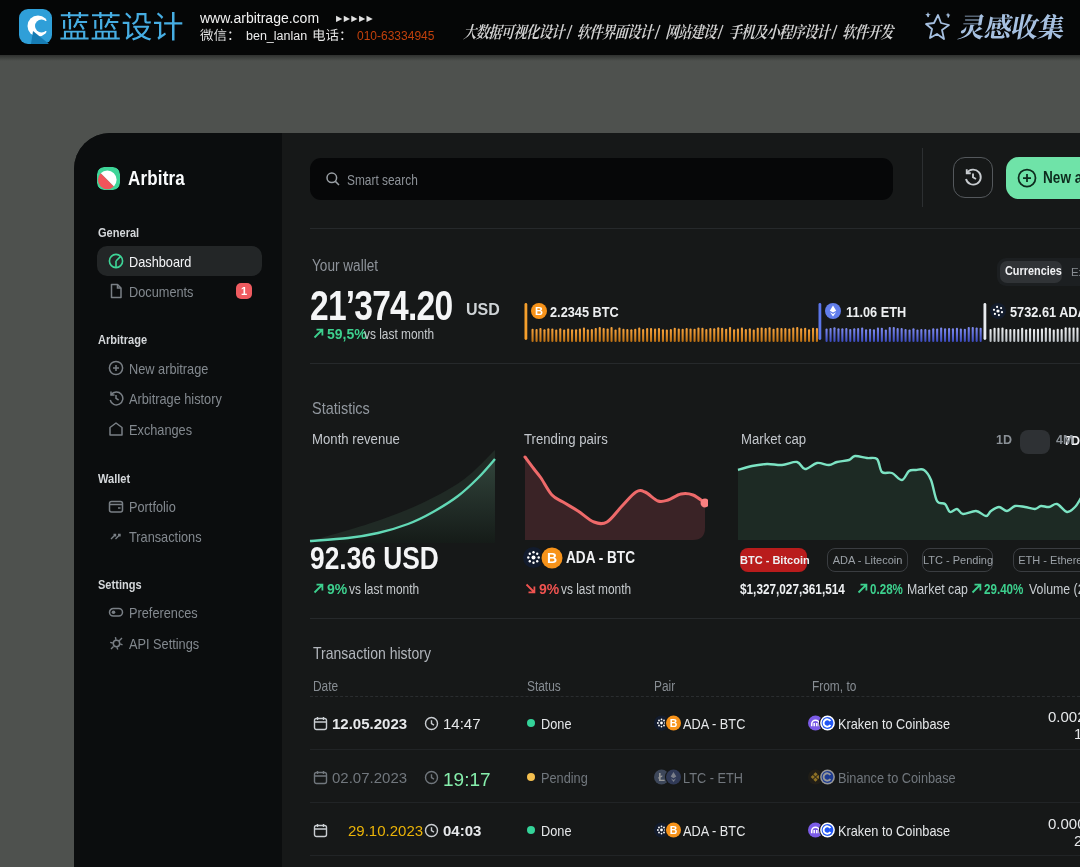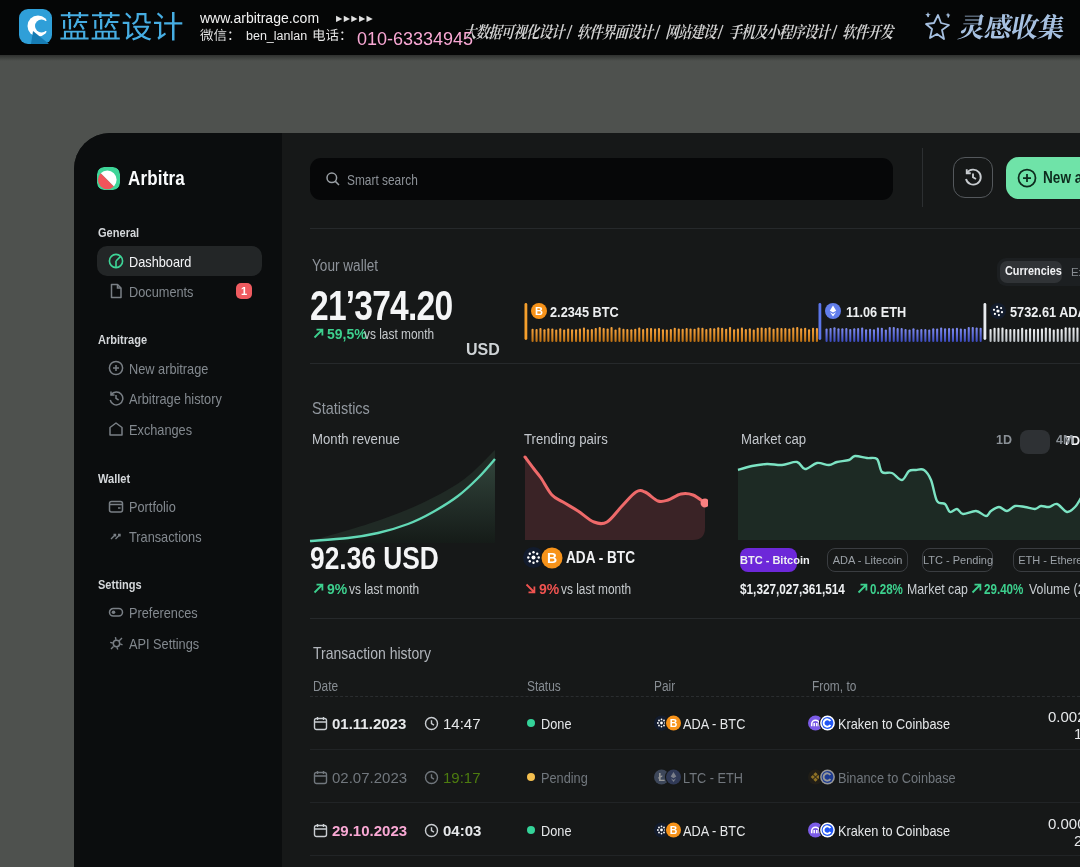--- a/index.html
+++ b/index.html
@@ -28,21 +28,21 @@
     <path d="M678.6 26.7 676.6 26.2C676.4 27.1 676.0 28.2 675.6 29.2C675.3 28.6 675.1 28.1 674.7 27.5L674.5 27.6C674.8 28.5 674.9 29.7 674.9 30.8C673.9 33.1 672.6 35.5 671.1 37.4L671.2 37.5C672.6 36.3 673.8 34.7 674.9 33.2C674.8 34.0 674.7 34.9 674.7 35.6C675.2 36.9 676.8 34.6 676.1 31.0C676.8 29.7 677.5 28.3 678.0 27.1C678.3 27.1 678.5 26.9 678.6 26.7ZM675.2 26.7 673.2 26.2C672.9 27.2 672.5 28.3 672.1 29.5C671.8 28.8 671.4 28.1 670.8 27.5L670.7 27.6C671.1 28.7 671.3 29.9 671.4 31.2C670.5 33.3 669.4 35.3 668.2 37.0L668.3 37.1C669.5 36.0 670.5 34.7 671.4 33.3L671.4 34.8C672.0 35.9 673.3 34.0 672.7 31.1C673.4 29.7 674.0 28.3 674.5 27.1C674.9 27.1 675.1 27.0 675.2 26.7ZM667.6 38.8 671.1 25.6H678.9L675.9 37.1C675.8 37.4 675.7 37.5 675.4 37.5C675.1 37.5 673.3 37.4 673.3 37.4L673.3 37.6C674.1 37.8 674.3 38.0 674.6 38.2C674.7 38.5 674.7 38.9 674.6 39.5C676.6 39.3 677.0 38.6 677.4 37.3L680.3 25.8C680.6 25.8 680.9 25.6 681.0 25.5L679.9 24.1L678.9 25.1H671.3L669.9 24.2L665.9 39.5H666.2C666.9 39.5 667.6 39.0 667.6 38.8Z M683.3 23.9 683.1 24.0C683.2 24.9 683.3 26.1 683.1 27.1C684.0 28.6 686.4 25.3 683.3 23.9ZM681.2 29.1 681.0 29.2C681.1 30.9 680.5 33.3 680.1 34.6C680.4 36.5 683.5 33.1 681.2 29.1ZM685.8 26.4 684.6 27.8H680.7L680.7 28.3H686.3C686.5 28.3 686.6 28.2 686.7 28.1C686.4 27.4 685.8 26.4 685.8 26.4ZM691.5 24.1 689.5 23.9 687.5 31.8H686.9L685.5 31.1L683.3 39.5H683.5C684.3 39.5 684.8 39.1 684.9 39.0L685.1 38.1H688.0L687.7 39.3H688.0C688.8 39.3 689.4 38.9 689.4 38.8L691.1 32.5C691.4 32.4 691.5 32.3 691.7 32.1L690.6 30.8L689.6 31.8H689.0L689.8 28.5H692.7C692.9 28.5 693.0 28.4 693.1 28.2C692.7 27.6 692.1 26.7 692.1 26.7L690.9 28.0H690.0L690.9 24.6C691.2 24.5 691.4 24.4 691.5 24.1ZM685.2 37.6 686.6 32.3H689.5L688.2 37.6ZM678.4 36.5 678.6 38.7C678.8 38.6 679.0 38.5 679.1 38.2C681.5 37.0 683.1 36.0 684.2 35.3L684.2 35.1L682.0 35.7C683.2 33.7 684.5 31.4 685.3 29.8C685.6 29.8 685.8 29.7 685.9 29.5L684.0 28.8C683.4 30.8 682.4 33.6 681.5 35.8C680.2 36.2 679.0 36.4 678.4 36.5Z M692.9 31.9 692.7 32.0C692.6 33.8 692.8 35.1 693.1 36.1C692.3 37.3 691.4 38.4 690.3 39.3L690.3 39.5C691.6 38.8 692.7 38.0 693.6 37.0C694.6 38.6 696.6 39.0 699.6 39.0C700.2 39.0 701.4 39.0 701.9 39.0C702.2 38.2 702.7 37.5 703.3 37.4L703.4 37.2C702.5 37.2 700.9 37.2 700.2 37.2C697.5 37.2 695.6 37.0 694.4 36.0C695.4 34.6 696.2 32.9 696.8 31.2C697.1 31.2 697.2 31.1 697.4 31.0L696.4 29.6L695.4 30.5H694.9C695.6 29.4 696.8 27.6 697.4 26.5C697.7 26.5 697.9 26.4 698.0 26.3L697.1 24.8L696.2 25.6H693.9L693.9 26.1H696.1C695.5 27.2 694.3 29.1 693.5 30.2C693.3 30.3 693.1 30.4 693.0 30.5L694.0 31.6L694.6 31.0H695.4C694.9 32.5 694.4 33.9 693.7 35.2C693.2 34.4 692.9 33.3 692.9 31.9ZM702.7 27.9H701.5L702.0 26.2H703.2ZM702.6 28.4 702.2 30.0H701.0L701.4 28.4ZM705.2 26.6 704.2 27.9H704.1L704.5 26.5C704.8 26.4 705.0 26.3 705.1 26.2L704.0 24.8L703.1 25.7H702.1L702.4 24.6C702.8 24.6 702.9 24.4 703.0 24.2L701.1 23.9L700.6 25.7H698.4L698.4 26.2H700.5L700.1 27.9H697.0L697.0 28.4H699.9L699.5 30.0H697.4L697.4 30.5H699.4L698.9 32.2H696.7L696.7 32.7H698.8L698.4 34.4H695.5L695.5 34.9H698.2L697.7 37.0H698.0C698.6 37.0 699.3 36.6 699.3 36.5L699.7 34.9H703.3C703.5 34.9 703.7 34.8 703.7 34.6C703.3 34.0 702.6 33.1 702.6 33.1L701.4 34.4H699.8L700.3 32.7H703.3C703.5 32.7 703.6 32.6 703.7 32.4C703.4 31.8 702.7 31.0 702.7 31.0L701.7 32.2H700.4L700.9 30.5H702.0L701.9 31.1H702.1C702.6 31.1 703.4 30.8 703.4 30.6L704.0 28.4H705.5C705.7 28.4 705.9 28.3 705.9 28.1C705.7 27.5 705.2 26.6 705.2 26.6Z M707.6 24.1 707.5 24.2C707.9 24.9 708.4 26.2 708.5 27.2C709.7 28.2 711.6 24.6 707.6 24.1ZM708.7 29.2C709.0 29.1 709.2 29.0 709.3 28.9L708.4 27.5L707.5 28.4H705.8L705.8 28.9L707.3 28.9L705.5 35.8C705.4 36.1 705.3 36.3 704.6 36.7L705.1 38.7C705.4 38.6 705.6 38.3 705.8 37.9C707.3 36.5 708.6 35.1 709.3 34.4L709.3 34.3L707.0 35.5ZM712.0 24.9 711.6 26.4C711.2 28.0 710.5 29.8 708.6 31.3L708.7 31.5C711.8 30.2 712.7 27.9 713.1 26.4L713.3 25.6H715.2L714.3 28.9C714.0 30.0 714.1 30.4 715.1 30.4H715.5L714.3 31.5H709.3L709.3 31.9H710.2C710.0 33.9 710.2 35.3 710.7 36.4C709.3 37.6 707.7 38.6 705.9 39.3L705.9 39.5C707.9 39.1 709.7 38.3 711.2 37.3C711.9 38.3 712.9 39.0 714.1 39.5C714.6 38.5 715.2 37.9 716.0 37.7L716.0 37.5C714.8 37.2 713.6 36.8 712.7 36.2C713.9 35.1 715.0 33.8 715.9 32.3C716.2 32.3 716.4 32.2 716.5 32.1L715.5 30.4H715.8C717.2 30.4 717.8 30.0 718.0 29.3C718.1 29.0 718.0 28.8 717.7 28.6L717.7 28.5H717.6C717.4 28.6 717.3 28.6 717.2 28.6C717.1 28.6 717.0 28.6 716.9 28.6C716.8 28.7 716.7 28.7 716.5 28.7H716.1C715.9 28.7 715.9 28.6 715.9 28.4L716.6 25.7C716.9 25.7 717.1 25.6 717.2 25.5L716.2 24.1L715.2 25.1H713.7L712.2 24.3ZM711.7 35.4C711.0 34.6 710.5 33.5 710.4 31.9H714.2C713.5 33.2 712.7 34.4 711.7 35.4Z" fill="#cfcfcf"></path>
     <path d="M723,25 L718,39" stroke="#c8c8c8" stroke-width="1.3" fill="none"></path>
     <path d="M742.0 23.9C739.8 25.0 735.7 26.1 732.5 26.6L732.5 26.9C734.0 26.9 735.6 26.8 737.2 26.7L736.5 29.4H731.7L731.7 29.9H736.4L735.6 33.0H730.1L730.1 33.5H735.5L734.6 36.8C734.5 37.1 734.4 37.2 734.2 37.2C733.7 37.2 731.7 37.1 731.7 37.1L731.6 37.3C732.5 37.4 732.9 37.7 733.1 38.0C733.3 38.3 733.3 38.8 733.2 39.5C735.3 39.3 735.9 38.3 736.3 36.9L737.2 33.5H742.2C742.4 33.5 742.6 33.4 742.7 33.2C742.2 32.6 741.4 31.6 741.4 31.6L740.1 33.0H737.3L738.1 29.9H742.6C742.8 29.9 742.9 29.8 743.0 29.6C742.6 29.0 741.8 28.0 741.8 28.0L740.5 29.4H738.2L739.0 26.4C740.2 26.3 741.3 26.1 742.3 25.8C742.7 26.1 743.0 26.0 743.2 25.9Z M750.7 25.4 749.2 31.2C748.3 34.4 747.4 37.2 744.9 39.4L745.0 39.5C748.7 37.5 749.8 34.3 750.7 31.2L752.0 25.8H753.7L750.7 37.4C750.4 38.6 750.5 39.0 751.4 39.0H752.0C753.3 39.0 753.9 38.7 754.0 38.0C754.1 37.6 754.1 37.4 753.8 37.2L754.3 35.1H754.1C753.8 35.8 753.4 36.8 753.2 37.1C753.1 37.2 753.0 37.2 752.9 37.2C752.8 37.2 752.7 37.2 752.7 37.2H752.4C752.3 37.2 752.3 37.1 752.4 36.9L755.2 26.1C755.5 26.0 755.7 25.9 755.8 25.8L754.7 24.3L753.7 25.4H752.4L750.9 24.6ZM747.1 23.9 746.0 27.9H744.0L744.0 28.4H745.7C744.7 30.9 743.5 33.5 742.0 35.4L742.1 35.6C743.1 34.7 744.0 33.8 744.8 32.7L743.0 39.5H743.3C743.9 39.5 744.6 39.1 744.7 38.9L747.0 30.0C747.1 30.7 747.2 31.7 747.0 32.5C747.8 33.8 750.0 30.9 747.1 29.7L747.4 28.4H749.3C749.5 28.4 749.6 28.3 749.7 28.2C749.4 27.5 748.8 26.6 748.8 26.6L747.8 27.9H747.5L748.4 24.6C748.8 24.6 748.9 24.4 749.0 24.1Z M763.3 29.2C763.1 29.3 762.9 29.5 762.7 29.6L763.8 30.6L764.5 29.9H765.7C764.8 31.7 763.8 33.3 762.5 34.6C761.5 32.9 761.0 30.6 761.4 27.3L761.9 25.6H765.3C764.8 26.6 763.9 28.2 763.3 29.2ZM766.6 26.0C766.9 26.0 767.1 25.9 767.2 25.8L766.3 24.2L765.4 25.1H757.9L757.9 25.6H760.3C759.0 30.7 757.2 35.6 753.6 39.3L753.7 39.5C757.4 36.9 759.4 33.1 760.9 28.8C760.5 31.9 760.7 34.1 761.3 35.8C759.7 37.3 757.8 38.5 755.5 39.3L755.6 39.5C758.0 39.0 760.1 38.0 761.8 36.8C762.5 38.0 763.4 38.8 764.6 39.5C765.2 38.6 765.9 38.0 766.7 37.9L766.8 37.7C765.4 37.2 764.2 36.5 763.3 35.6C764.9 34.1 766.1 32.4 767.2 30.4C767.6 30.3 767.8 30.3 767.9 30.1L766.9 28.4L765.7 29.5H764.7C765.3 28.5 766.1 26.9 766.6 26.0Z M777.5 28.3 777.3 28.4C778.0 30.1 778.5 32.6 778.2 34.8C779.5 36.7 782.2 31.5 777.5 28.3ZM771.7 28.0C770.8 30.3 769.0 33.5 767.1 35.5L767.2 35.7C769.7 34.1 771.7 31.5 773.0 29.4C773.3 29.4 773.5 29.3 773.6 29.1ZM775.7 24.1 772.4 36.8C772.4 37.1 772.2 37.2 772.0 37.2C771.6 37.2 769.7 37.0 769.7 37.0L769.6 37.3C770.4 37.4 770.8 37.7 771.0 38.0C771.2 38.3 771.2 38.8 771.1 39.5C773.2 39.2 773.7 38.4 774.0 37.0L777.2 24.9C777.5 24.8 777.7 24.6 777.8 24.4Z M786.6 23.9C785.5 24.7 783.6 25.9 782.0 26.6L782.0 26.8C782.7 26.7 783.4 26.6 784.1 26.5L783.4 29.0H781.5L781.5 29.5H783.1C782.2 31.7 781.0 34.1 779.6 35.8L779.7 36.0C780.6 35.2 781.5 34.4 782.3 33.4L780.7 39.5H781.0C781.7 39.5 782.3 39.0 782.4 38.9L784.4 31.0C784.5 31.7 784.6 32.6 784.4 33.4C784.9 34.2 786.0 33.4 785.9 32.2H788.3L787.6 34.9H785.1L785.1 35.4H787.5L786.7 38.5H783.3L783.3 39.0H791.2C791.4 39.0 791.6 38.9 791.7 38.7C791.3 38.1 790.6 37.2 790.6 37.2L789.5 38.5H788.3L789.1 35.4H791.7C791.8 35.4 792.0 35.3 792.1 35.1C791.7 34.5 791.1 33.7 791.1 33.7L790.0 34.9H789.2L789.9 32.2H792.7C792.9 32.2 793.0 32.2 793.1 32.0C792.8 31.4 792.1 30.5 792.1 30.5L791.0 31.8H785.8L785.8 31.9C785.7 31.4 785.3 30.9 784.5 30.5L784.8 29.5H786.5C786.7 29.5 786.8 29.4 786.9 29.2C786.6 28.7 786.1 27.8 786.1 27.8L785.1 29.0H784.9L785.7 26.2C786.1 26.0 786.6 25.9 787.0 25.8C787.3 25.9 787.6 25.9 787.8 25.7ZM788.0 25.3 786.6 30.7H786.8C787.4 30.7 788.2 30.3 788.2 30.2L788.3 29.7H791.3L791.1 30.4H791.4C791.9 30.4 792.7 30.0 792.8 29.9L793.8 26.1C794.0 26.0 794.3 25.9 794.4 25.7L793.3 24.4L792.3 25.3H789.5L788.2 24.6ZM788.5 29.2 789.4 25.8H792.3L791.4 29.2Z M806.1 25.3 804.9 26.7H802.1C803.1 26.2 803.6 24.1 800.7 23.9L800.6 24.0C801.0 24.6 801.2 25.7 801.2 26.6L801.3 26.7H797.5L795.9 25.9L794.7 30.9C793.9 33.7 793.0 36.9 791.2 39.4L791.4 39.5C794.4 37.2 795.5 33.6 796.2 30.9L797.2 27.2H806.7C806.9 27.2 807.0 27.1 807.1 26.9C806.8 26.3 806.1 25.3 806.1 25.3ZM798.9 29.7 798.7 29.8C799.4 30.3 800.1 31.4 800.3 32.3C801.0 32.6 801.7 31.7 801.5 30.9C802.6 30.4 803.8 29.8 804.7 29.3C805.0 29.2 805.1 29.2 805.3 29.1L804.3 27.3L803.2 28.4H797.7L797.7 28.9H802.9C802.4 29.4 801.8 29.9 801.3 30.4C800.9 30.0 800.2 29.6 798.9 29.7ZM799.8 37.3 801.0 32.8H803.4C803.0 33.6 802.4 34.6 801.9 35.3L802.1 35.4C802.9 34.8 804.1 33.9 804.9 33.2C805.1 33.2 805.3 33.1 805.4 33.0L804.5 31.4L803.4 32.3H796.1L796.1 32.8H799.4L798.3 37.2C798.2 37.4 798.1 37.5 797.9 37.5C797.6 37.5 796.1 37.4 796.1 37.4L796.1 37.6C796.8 37.8 797.0 38.0 797.2 38.2C797.3 38.5 797.3 38.9 797.2 39.5C799.0 39.4 799.5 38.5 799.8 37.3Z M808.7 24.1 808.5 24.2C809.0 24.9 809.5 26.2 809.5 27.2C810.8 28.2 812.6 24.6 808.7 24.1ZM809.8 29.2C810.1 29.1 810.3 29.0 810.4 28.9L809.4 27.5L808.5 28.4H806.9L806.9 28.9L808.4 28.9L806.6 35.8C806.5 36.1 806.4 36.3 805.7 36.7L806.2 38.7C806.4 38.6 806.7 38.3 806.9 37.9C808.4 36.5 809.7 35.1 810.3 34.4L810.3 34.3L808.1 35.5ZM813.1 24.9 812.7 26.4C812.3 28.0 811.6 29.8 809.7 31.3L809.7 31.5C812.9 30.2 813.8 27.9 814.2 26.4L814.4 25.6H816.2L815.4 28.9C815.1 30.0 815.1 30.4 816.2 30.4H816.5L815.4 31.5H810.3L810.3 31.9H811.2C811.1 33.9 811.3 35.3 811.8 36.4C810.4 37.6 808.8 38.6 806.9 39.3L807.0 39.5C809.0 39.1 810.8 38.3 812.3 37.3C813.0 38.3 813.9 39.0 815.2 39.5C815.6 38.5 816.3 37.9 817.0 37.7L817.1 37.5C815.8 37.2 814.7 36.8 813.7 36.2C815.0 35.1 816.0 33.8 817.0 32.3C817.3 32.3 817.4 32.2 817.6 32.1L816.6 30.4H816.9C818.3 30.4 818.9 30.0 819.1 29.3C819.2 29.0 819.1 28.8 818.8 28.6L818.7 28.5H818.6C818.5 28.6 818.4 28.6 818.3 28.6C818.2 28.6 818.1 28.6 818.0 28.6C817.9 28.7 817.7 28.7 817.6 28.7H817.1C816.9 28.7 816.9 28.6 817.0 28.4L817.7 25.7C817.9 25.7 818.1 25.6 818.2 25.5L817.2 24.1L816.2 25.1H814.8L813.3 24.3ZM812.8 35.4C812.0 34.6 811.5 33.5 811.5 31.9H815.3C814.6 33.2 813.8 34.4 812.8 35.4Z M821.9 24.0 821.7 24.2C822.1 24.9 822.6 26.1 822.6 27.2C823.8 28.3 825.8 24.6 821.9 24.0ZM822.7 29.3C823.0 29.2 823.2 29.1 823.3 29.0L822.3 27.6L821.4 28.5H819.4L819.4 29.0H821.3L819.5 35.8C819.4 36.1 819.3 36.3 818.6 36.7L819.2 38.8C819.3 38.6 819.6 38.4 819.8 38.1C821.4 36.7 822.8 35.4 823.5 34.7L823.5 34.6C822.6 35.0 821.8 35.4 821.0 35.7ZM830.0 24.2 828.0 24.0 826.5 30.0H823.4L823.4 30.5H826.3L824.0 39.4H824.3C824.9 39.4 825.7 38.9 825.8 38.7L827.9 30.5H831.1C831.3 30.5 831.4 30.4 831.5 30.2C831.1 29.6 830.4 28.6 830.4 28.6L829.2 30.0H828.0L829.4 24.7C829.8 24.6 830.0 24.5 830.0 24.2Z" fill="#cfcfcf"></path>
     <path d="M837,25 L832,39" stroke="#c8c8c8" stroke-width="1.3" fill="none"></path>
     <path d="M849.9 24.5 848.1 23.9C847.8 24.7 847.3 25.9 846.7 27.1H845.4L845.4 27.6H846.5C845.9 28.9 845.2 30.3 844.7 31.2C844.4 31.3 844.2 31.5 844.0 31.6L845.1 32.8L845.9 31.9H846.9L846.2 34.6C844.9 34.8 843.9 35.0 843.3 35.1L843.6 37.3C843.8 37.2 843.9 37.1 844.1 36.8L845.8 36.1L844.9 39.4H845.2C846.0 39.4 846.5 39.0 846.5 38.9L847.5 35.2C848.4 34.8 849.2 34.4 849.8 34.0L849.8 33.9L847.7 34.3L848.3 31.9H849.9C850.1 31.9 850.2 31.9 850.3 31.7C850.0 31.2 849.5 30.5 849.5 30.5L848.6 31.5H848.5L849.1 29.1C849.4 29.1 849.6 28.9 849.7 28.7L847.9 28.4L847.1 31.5H846.1C846.6 30.4 847.3 29.0 848.0 27.6H851.1C851.3 27.6 851.4 27.5 851.5 27.3C851.1 26.8 850.5 26.0 850.5 26.0L849.5 27.1H848.2L849.2 24.9C849.6 24.9 849.8 24.7 849.9 24.5ZM854.6 29.0 852.7 28.4C851.6 32.6 850.5 36.2 846.7 39.2L846.8 39.5C850.6 37.4 852.1 34.7 853.2 31.7C852.5 35.1 852.3 37.9 853.4 39.4C853.8 38.2 854.4 37.6 855.2 37.3L855.3 37.1C853.3 35.7 853.1 33.3 853.9 29.7L853.9 29.4C854.3 29.4 854.5 29.2 854.6 29.0ZM854.7 24.6 852.8 23.9C852.0 26.3 850.8 28.9 849.8 30.6L849.9 30.7C850.8 30.0 851.6 29.0 852.4 27.9H855.7C855.4 28.7 854.8 29.8 854.4 30.5L854.5 30.6C855.4 30.0 856.5 29.0 857.2 28.2C857.5 28.2 857.7 28.2 857.8 28.0L856.9 26.4L855.8 27.4H852.7C853.2 26.6 853.7 25.8 854.1 24.9C854.4 24.9 854.6 24.8 854.7 24.6Z M865.9 24.1 864.9 28.1H863.4C863.9 27.4 864.3 26.7 864.7 25.9C864.9 25.9 865.1 25.8 865.3 25.6L863.4 24.8C862.5 27.3 861.3 29.9 860.2 31.7L860.4 31.8C861.4 31.0 862.3 29.8 863.1 28.5H864.8L863.7 32.6H860.1L860.0 33.1H863.6L861.9 39.5H862.3C862.9 39.5 863.6 39.1 863.7 38.9L865.2 33.1H868.6C868.8 33.1 869.0 33.0 869.1 32.8C868.7 32.1 867.9 31.1 867.9 31.1L866.7 32.6H865.3L866.4 28.5H869.4C869.6 28.5 869.8 28.5 869.8 28.3C869.5 27.6 868.8 26.7 868.8 26.7L867.6 28.1H866.5L867.3 24.9C867.7 24.8 867.9 24.6 868.0 24.4ZM861.2 23.9C859.8 27.1 858.0 30.3 856.4 32.4L856.5 32.5C857.2 31.9 857.9 31.3 858.6 30.6L856.3 39.5H856.6C857.2 39.5 857.9 39.0 858.0 38.9L860.5 29.2C860.8 29.1 860.9 29.0 861.0 28.9L860.3 28.5C861.0 27.5 861.7 26.4 862.4 25.2C862.7 25.2 862.9 25.1 863.0 24.9Z M881.7 24.2 880.6 25.5H871.5L871.5 25.9H874.2L872.9 30.9L872.9 31.1H869.5L869.5 31.6H872.7C871.9 34.6 870.6 37.2 867.3 39.3L867.4 39.4C872.0 37.7 873.5 34.7 874.4 31.6H876.7L874.7 39.4H875.0C875.9 39.4 876.5 38.9 876.5 38.8L878.4 31.6H881.5C881.7 31.6 881.8 31.5 881.9 31.3C881.6 30.6 880.9 29.6 880.9 29.6L879.7 31.1H878.5L879.9 25.9H882.4C882.5 25.9 882.7 25.9 882.8 25.7C882.4 25.1 881.7 24.2 881.7 24.2ZM874.6 30.8 875.9 25.9H878.2L876.9 31.1H874.5Z M891.5 24.4 891.4 24.5C891.6 25.3 891.9 26.4 891.8 27.5C892.8 28.8 895.1 25.4 891.5 24.4ZM893.9 27.1 892.7 28.5H888.6C889.2 27.3 889.7 26.0 890.2 24.8C890.5 24.7 890.7 24.6 890.8 24.3L888.7 23.9C888.2 25.4 887.6 27.0 887.0 28.5H885.4C885.9 27.6 886.5 26.4 886.9 25.6C887.3 25.6 887.4 25.5 887.6 25.3L885.7 24.6C885.4 25.4 884.5 27.2 883.8 28.3C883.6 28.4 883.4 28.5 883.2 28.7L884.4 29.8L885.2 29.0H886.7C885.2 32.5 883.0 35.9 880.1 38.4L880.2 38.5C882.8 37.1 884.8 35.0 886.4 32.5C886.4 33.7 886.5 34.9 887.0 35.9C885.4 37.4 883.4 38.5 881.1 39.3L881.2 39.5C883.7 39.0 885.8 38.2 887.6 36.9C888.3 37.9 889.3 38.7 890.9 39.4C891.3 38.3 891.9 37.8 892.8 37.6L892.9 37.4C891.2 37.0 890.0 36.4 889.0 35.8C890.3 34.7 891.4 33.3 892.3 31.8C892.7 31.8 892.9 31.7 893.0 31.6L892.0 29.9L890.8 30.9H887.4C887.7 30.3 888.0 29.7 888.4 29.0H894.7C894.8 29.0 895.0 28.9 895.1 28.7C894.7 28.1 893.9 27.1 893.9 27.1ZM887.1 31.4H890.7C890.0 32.7 889.1 33.9 888.1 35.0C887.2 34.1 886.8 33.1 886.7 32.1Z" fill="#cfcfcf"></path>
     <path d="M966.4 26.6 966.1 26.6C965.4 28.3 963.6 29.8 962.3 30.3C961.4 30.8 960.7 31.6 960.9 32.5C961.2 33.6 962.6 33.7 963.6 33.1C965.1 32.1 966.5 29.9 966.4 26.6ZM979.0 19.6H965.1L965.2 20.4H978.9L978.3 23.6H963.3L963.4 24.3H978.2L978.0 25.6H978.5C979.6 25.6 981.4 25.0 981.4 24.8L982.8 17.0C983.4 16.9 983.8 16.6 984.0 16.4L981.3 14.0L979.5 15.7H964.8L964.9 16.5H979.6ZM982.5 29.0 979.2 26.4C978.1 27.8 976.0 30.1 974.2 31.8C973.5 30.7 973.1 29.2 973.1 27.4L973.5 25.8C974.1 25.7 974.4 25.4 974.6 25.1L970.3 24.7C969.0 31.1 968.4 35.7 957.4 39.1L957.5 39.5C968.2 37.4 971.1 34.0 972.5 29.6C972.5 34.7 974.0 37.9 980.1 39.4C980.6 37.6 981.7 36.7 983.4 36.3L983.5 36.0C978.8 35.4 976.1 34.3 974.6 32.4C977.1 31.5 979.6 30.2 981.4 29.3C982.0 29.4 982.3 29.2 982.5 29.0Z M995.8 31.0 991.8 30.6 990.9 36.0C990.5 38.0 991.1 38.5 994.2 38.5H997.7C1003.0 38.5 1004.4 38.2 1004.6 36.9C1004.7 36.3 1004.6 36.0 1003.7 35.6L1004.1 32.6H1003.9C1003.0 34.1 1002.4 35.1 1002.0 35.6C1001.8 35.8 1001.6 35.9 1001.2 35.9C1000.7 36.0 999.6 36.0 998.5 36.0H995.2C994.2 36.0 994.1 35.9 994.1 35.5L994.8 31.6C995.4 31.5 995.7 31.3 995.8 31.0ZM1006.5 14.1 1006.2 14.3C1006.7 14.9 1007.1 16.0 1007.0 17.0C1008.8 18.8 1012.2 14.8 1006.5 14.1ZM989.3 31.2H988.9C988.6 33.0 987.0 34.6 985.7 35.2C984.9 35.6 984.2 36.3 984.4 37.2C984.6 38.1 985.7 38.2 986.7 37.7C988.3 36.9 989.9 34.6 989.3 31.2ZM1004.2 31.2 1003.9 31.4C1005.3 32.9 1006.5 35.3 1006.5 37.4C1009.2 39.6 1012.7 33.0 1004.2 31.2ZM996.5 29.9 996.2 30.1C997.2 31.2 998.1 33.0 998.2 34.7C1000.6 36.5 1003.7 31.1 996.5 29.9ZM1011.6 20.6 1008.0 19.2C1007.4 20.8 1006.5 22.4 1005.6 23.7C1005.0 22.1 1004.8 20.3 1004.9 18.4H1012.4C1012.7 18.4 1013.0 18.3 1013.2 18.0C1012.4 17.0 1011.1 15.7 1011.1 15.7L1009.3 17.7H1004.9C1005.0 16.8 1005.1 16.0 1005.2 15.1C1005.8 15.0 1006.1 14.7 1006.2 14.4L1002.3 14.1C1002.1 15.3 1002.0 16.5 1001.9 17.7H993.4L990.3 16.4L989.3 21.7C988.7 25.2 987.8 29.3 985.2 32.6L985.4 32.9C990.4 29.9 991.7 25.0 992.2 21.7L992.8 18.4H1001.9C1001.8 19.4 1001.8 20.3 1001.9 21.2C1001.1 20.3 999.8 19.1 999.8 19.1L997.9 21.0H992.5L992.6 21.8H1001.3C1001.6 21.8 1001.8 21.7 1002.0 21.5C1002.1 23.3 1002.6 25.0 1003.3 26.6C1002.1 27.9 1000.7 29.1 999.3 30.0L999.6 30.3C1001.2 29.7 1002.7 28.9 1004.1 28.0C1004.7 28.9 1005.6 29.8 1006.5 30.6C1007.6 31.4 1009.6 32.2 1010.7 31.0C1011.1 30.5 1011.1 29.8 1010.4 28.6L1011.5 25.0L1011.2 25.0C1010.7 26.0 1009.8 27.1 1009.4 27.7C1009.1 28.1 1008.9 28.1 1008.5 27.8C1007.8 27.3 1007.2 26.6 1006.7 25.9C1008.0 24.6 1009.3 23.0 1010.5 21.1C1011.1 21.1 1011.5 20.9 1011.6 20.6ZM997.3 27.4H994.7L995.2 24.4H997.8ZM994.4 29.0 994.5 28.2H997.1L997.0 29.3H997.4C998.3 29.3 999.8 28.8 999.9 28.6L1000.6 24.7C1001.1 24.6 1001.4 24.4 1001.6 24.2L999.3 22.2L997.7 23.6H995.5L992.8 22.4L991.5 29.8H991.9C993.0 29.8 994.3 29.2 994.4 29.0Z M1033.0 15.0 1028.7 14.1C1027.2 19.3 1024.8 24.9 1022.5 28.6L1022.8 28.8C1024.2 27.6 1025.5 26.3 1026.8 24.7C1026.7 27.7 1027.0 30.3 1027.7 32.6C1025.7 35.1 1023.0 37.3 1019.7 39.2L1019.8 39.5C1023.4 38.2 1026.2 36.6 1028.5 34.6C1029.6 36.6 1031.1 38.2 1033.3 39.4C1034.0 37.8 1035.0 37.0 1036.6 36.6L1036.7 36.3C1034.1 35.4 1032.1 34.2 1030.7 32.5C1033.5 29.3 1035.4 25.5 1036.7 21.2H1038.6C1039.0 21.2 1039.3 21.1 1039.4 20.8C1038.5 19.7 1036.9 18.2 1036.9 18.2L1034.8 20.4H1029.6C1030.4 19.0 1031.2 17.4 1031.9 15.7C1032.6 15.6 1032.9 15.4 1033.0 15.0ZM1029.1 21.2H1033.3C1032.4 24.5 1031.1 27.7 1029.2 30.5C1028.2 28.7 1027.6 26.4 1027.4 23.9C1028.0 23.0 1028.6 22.1 1029.1 21.2ZM1025.7 14.5 1021.7 14.1 1018.9 29.6 1016.1 30.3 1018.4 17.8C1019.0 17.7 1019.2 17.5 1019.4 17.2L1015.6 16.8L1013.2 30.0C1013.1 30.6 1012.9 30.9 1011.9 31.4L1012.8 34.4C1013.1 34.3 1013.4 34.1 1013.7 33.7C1015.6 32.7 1017.3 31.6 1018.7 30.7L1017.2 39.4H1017.7C1018.9 39.4 1020.4 38.5 1020.4 38.1L1024.6 15.3C1025.3 15.2 1025.5 14.9 1025.7 14.5Z M1052.5 14.0 1052.3 14.2C1052.8 14.9 1053.3 16.3 1053.2 17.5C1055.5 19.5 1059.3 14.4 1052.5 14.0ZM1061.1 16.0 1059.1 18.1H1048.4L1048.2 18.0C1048.8 17.5 1049.4 16.9 1049.9 16.3C1050.5 16.4 1050.9 16.2 1051.1 15.9L1047.5 13.9C1045.4 17.6 1042.4 21.0 1039.9 22.9L1040.1 23.2C1041.6 22.6 1043.0 21.9 1044.4 21.0L1042.8 30.1H1043.3C1044.9 30.1 1046.0 29.3 1046.1 29.1L1046.2 28.4H1061.8C1062.2 28.4 1062.5 28.2 1062.6 27.9C1061.7 26.9 1060.1 25.4 1060.1 25.4L1058.0 27.6H1053.7L1054.2 25.1H1061.1C1061.5 25.1 1061.8 25.0 1061.9 24.7C1061.0 23.7 1059.6 22.4 1059.6 22.4L1057.7 24.3H1054.3L1054.8 22.0H1061.7C1062.0 22.0 1062.4 21.8 1062.5 21.5C1061.6 20.6 1060.1 19.2 1060.1 19.2L1058.2 21.2H1054.9L1055.3 18.9H1062.8C1063.2 18.9 1063.5 18.7 1063.6 18.5C1062.7 17.5 1061.1 16.0 1061.1 16.0ZM1060.9 28.8 1058.8 31.1 1052.6 31.1 1052.9 29.6C1053.6 29.5 1053.8 29.3 1053.9 29.0L1049.8 28.6L1049.3 31.1H1038.7L1038.8 31.9H1046.6C1044.3 34.4 1040.9 36.9 1037.1 38.5L1037.2 38.8C1041.7 37.8 1045.7 36.1 1048.8 33.9L1047.8 39.4H1048.4C1049.7 39.4 1051.2 38.9 1051.3 38.6L1052.5 31.9C1053.8 35.1 1056.4 37.4 1059.9 38.8C1060.5 37.2 1061.6 36.2 1062.9 35.8L1063.0 35.5C1059.4 35.1 1055.5 33.8 1053.4 31.9H1062.6C1063.0 31.9 1063.3 31.7 1063.4 31.4C1062.5 30.4 1060.9 28.8 1060.9 28.8ZM1046.9 24.3 1047.4 22.0H1051.5L1051.1 24.3ZM1046.8 25.1H1051.0L1050.5 27.6H1046.4ZM1047.5 21.2 1047.9 18.9H1052.1L1051.7 21.2Z" fill="#a6c0e0"></path>
   </svg>
 <div class="abs" style="left:200px;top:10px;font-size:14px;color:#f2f2f2;letter-spacing:0px;">www.arbitrage.com</div>
 <div class="abs" style="left:336px;top:14px;font-size:8px;color:#e0e0e0;letter-spacing:1.5px;">▶▶▶▶▶</div>
 <div class="abs" style="left:246px;top:29px;font-size:12.5px;color:#ececec;">ben_lanlan</div>
-<div class="abs" style="left:357px;top:29px;font-size:18px;color:#f9a8d4;">010-63334945</div>
+<div class="abs" style="left:357px;top:29px;font-size:12px;color:#c2410c;">010-63334945</div>
 <svg class="abs" style="left:921px;top:11px" width="34" height="32" viewBox="0 0 34 32">
 <g stroke="#a6c0e0" fill="none" stroke-width="1.8" stroke-linejoin="round">
 <path d="M17 4 L20 12 L28 14 L21 19 L23 28 L16 23 L9 27 L11 18 L5 13 L13 12 Z"></path>
 <path d="M6 3 l1.5 3 M28 4 l-1 2.5" stroke-width="1.4"></path>
 </g>
 <path d="M7 1 l0.8 2 2 0.8 -2 0.8 -0.8 2 -0.8 -2 -2 -0.8 2 -0.8 Z" fill="#a6c0e0"></path>
 <path d="M27 1.5 l0.7 1.7 1.7 0.7 -1.7 0.7 -0.7 1.7 -0.7 -1.7 -1.7 -0.7 1.7 -0.7 Z" fill="#a6c0e0"></path>
 </svg>
 <div class="abs" style="left:74px;top:133px;width:1006px;height:734px;background:#161818;border-radius:36px 0 0 0;"></div>
 <div class="abs" style="left:74px;top:133px;width:208px;height:734px;background:#0b0d0e;border-radius:36px 0 0 0;"></div>
@@ -128,21 +128,21 @@
     <path d="M8 4.8 v6.4 M4.8 8 h6.4" stroke="#0d2b1d" stroke-width="1.4"></path>
   </svg>
 <div class="abs t" style="left:1043px;top:169px;font-size:16px;font-weight:bold;color:#0d2b1d;">New arbitrage</div>
 <div class="abs" style="left:310px;top:228px;width:770px;height:1px;background:#26292b;"></div>
 <div class="abs t" style="left:312px;top:257px;font-size:16px;color:#8e939a;">Your wallet</div>
 <div class="abs" style="left:997px;top:258px;width:110px;height:28px;background:#1c1f21;border-radius:9px;"></div>
 <div class="abs" style="left:1000px;top:261px;width:62px;height:22px;background:#303336;border-radius:7px;"></div>
 <div class="abs" style="left:1005px;top:264px;font-size:12.5px;font-weight:bold;color:#f0f1f3;transform-origin:0 0;transform:scaleX(0.87);">Currencies</div>
 <div class="abs" style="left:1071px;top:266px;font-size:11.5px;color:#888d93;">Exchanges</div>
 <div class="abs" style="left:310px;top:282px;font-size:42px;font-weight:800;color:#f4f5f6;letter-spacing:-1px;transform-origin:0 0;transform:scaleX(0.8);">21’374.20</div>
-<div class="abs" style="left:466px;top:301px;font-size:16px;font-weight:bold;color:#cfd3d6;margin-top:40px;">USD</div>
+<div class="abs" style="left:466px;top:301px;font-size:16px;font-weight:bold;color:#cfd3d6;">USD</div>
 <svg class="abs" style="left:312px;top:327px" width="13" height="13" viewBox="0 0 13 13">
     <path d="M2.5 10.5 L10 3 M4.5 2.6 h5.9 v5.9" stroke="#3dd08e" stroke-width="1.8" fill="none"></path>
   </svg>
 <div class="abs" style="left:327px;top:326px;font-size:14px;font-weight:bold;color:#3dd08e;">59,5%</div>
 <div class="abs t" style="left:364px;top:326px;font-size:14px;color:#c6cacd;">vs last month</div>
 <svg class="abs" style="left:0;top:0" width="1080" height="400" viewBox="0 0 1080 400">
     <defs>
       <linearGradient id="gb" x1="0" y1="0" x2="0" y2="1">
         <stop offset="0" stop-color="#f9a43c"></stop>
         <stop offset="1" stop-color="#b96e12"></stop>
@@ -361,21 +361,21 @@
 <div class="abs" style="left:539px;top:581px;font-size:14px;font-weight:bold;color:#ef5350;">9%</div>
 <div class="abs t" style="left:561px;top:581px;font-size:14px;color:#c6cacd;">vs last month</div>
 <div class="abs" style="left:996px;top:433px;font-size:12.5px;font-weight:bold;color:#8a9096;">1D</div>
 <div class="abs" style="left:1020px;top:430px;width:30px;height:24px;background:#2e3134;border-radius:8px;"></div>
 <div class="abs" style="left:1064px;top:434px;font-size:12.5px;font-weight:bold;color:#f2f3f5;">7D</div>
 <div class="abs" style="left:1056px;top:433px;font-size:12.5px;font-weight:bold;color:#8a9096;">4M</div>
 <svg class="abs" style="left:737px;top:449px" width="344" height="92" viewBox="0 0 344 92">
     <path d="M1.0,21.0 C3.3,20.3 10.2,18.0 15.0,17.0 C19.8,16.0 25.0,15.2 30.0,15.0 C35.0,14.8 40.0,16.3 45.0,16.0 C50.0,15.7 56.2,12.3 60.0,13.0 C63.8,13.7 64.7,19.8 68.0,20.0 C71.3,20.2 76.0,14.7 80.0,14.0 C84.0,13.3 88.7,16.2 92.0,16.0 C95.3,15.8 96.7,13.8 100.0,13.0 C103.3,12.2 109.0,12.0 112.0,11.0 C115.0,10.0 115.0,7.3 118.0,7.0 C121.0,6.7 126.3,8.5 130.0,9.0 C133.7,9.5 137.5,7.7 140.0,10.0 C142.5,12.3 142.5,20.7 145.0,23.0 C147.5,25.3 151.7,22.7 155.0,24.0 C158.3,25.3 162.2,31.3 165.0,31.0 C167.8,30.7 169.7,23.7 172.0,22.0 C174.3,20.3 176.5,21.2 179.0,21.0 C181.5,20.8 184.5,19.3 187.0,21.0 C189.5,22.7 191.8,25.8 194.0,31.0 C196.2,36.2 197.7,48.0 200.0,52.0 C202.3,56.0 205.8,53.2 208.0,55.0 C210.2,56.8 211.0,62.2 213.0,63.0 C215.0,63.8 217.8,59.7 220.0,60.0 C222.2,60.3 222.8,64.7 226.0,65.0 C229.2,65.3 235.2,61.7 239.0,62.0 C242.8,62.3 246.5,67.0 249.0,67.0 C251.5,67.0 251.8,63.5 254.0,62.0 C256.2,60.5 259.3,58.0 262.0,58.0 C264.7,58.0 267.3,62.2 270.0,62.0 C272.7,61.8 275.0,57.7 278.0,57.0 C281.0,56.3 284.7,57.5 288.0,58.0 C291.3,58.5 295.3,60.2 298.0,60.0 C300.7,59.8 301.7,57.3 304.0,57.0 C306.3,56.7 309.3,58.3 312.0,58.0 C314.7,57.7 317.0,54.2 320.0,55.0 C323.0,55.8 327.0,62.5 330.0,63.0 C333.0,63.5 335.7,60.3 338.0,58.0 C340.3,55.7 343.0,50.5 344.0,49.0  L344,91 L1,91 Z" fill="#1d2a24"></path>
     <path d="M1.0,21.0 C3.3,20.3 10.2,18.0 15.0,17.0 C19.8,16.0 25.0,15.2 30.0,15.0 C35.0,14.8 40.0,16.3 45.0,16.0 C50.0,15.7 56.2,12.3 60.0,13.0 C63.8,13.7 64.7,19.8 68.0,20.0 C71.3,20.2 76.0,14.7 80.0,14.0 C84.0,13.3 88.7,16.2 92.0,16.0 C95.3,15.8 96.7,13.8 100.0,13.0 C103.3,12.2 109.0,12.0 112.0,11.0 C115.0,10.0 115.0,7.3 118.0,7.0 C121.0,6.7 126.3,8.5 130.0,9.0 C133.7,9.5 137.5,7.7 140.0,10.0 C142.5,12.3 142.5,20.7 145.0,23.0 C147.5,25.3 151.7,22.7 155.0,24.0 C158.3,25.3 162.2,31.3 165.0,31.0 C167.8,30.7 169.7,23.7 172.0,22.0 C174.3,20.3 176.5,21.2 179.0,21.0 C181.5,20.8 184.5,19.3 187.0,21.0 C189.5,22.7 191.8,25.8 194.0,31.0 C196.2,36.2 197.7,48.0 200.0,52.0 C202.3,56.0 205.8,53.2 208.0,55.0 C210.2,56.8 211.0,62.2 213.0,63.0 C215.0,63.8 217.8,59.7 220.0,60.0 C222.2,60.3 222.8,64.7 226.0,65.0 C229.2,65.3 235.2,61.7 239.0,62.0 C242.8,62.3 246.5,67.0 249.0,67.0 C251.5,67.0 251.8,63.5 254.0,62.0 C256.2,60.5 259.3,58.0 262.0,58.0 C264.7,58.0 267.3,62.2 270.0,62.0 C272.7,61.8 275.0,57.7 278.0,57.0 C281.0,56.3 284.7,57.5 288.0,58.0 C291.3,58.5 295.3,60.2 298.0,60.0 C300.7,59.8 301.7,57.3 304.0,57.0 C306.3,56.7 309.3,58.3 312.0,58.0 C314.7,57.7 317.0,54.2 320.0,55.0 C323.0,55.8 327.0,62.5 330.0,63.0 C333.0,63.5 335.7,60.3 338.0,58.0 C340.3,55.7 343.0,50.5 344.0,49.0 " stroke="#7ce3c3" stroke-width="2.4" fill="none"></path>
   </svg>
-<div class="abs" style="left:740px;top:548px;width:57px;height:24px;background:#6d28d9;border-radius:8px;color:#eef0f2;font-weight:bold;font-size:11px;text-align:center;line-height:24px;">BTC - Bitcoin</div>
+<div class="abs" style="left:740px;top:548px;width:67px;height:24px;background:#b91c1c;border-radius:8px;color:#eef0f2;font-weight:bold;font-size:11px;text-align:center;line-height:24px;">BTC - Bitcoin</div>
 <div class="abs" style="left:827px;top:548px;width:81px;height:24px;border:1px solid #3a3d41;border-radius:8px;color:#9ba1a7;font-size:11px;text-align:center;line-height:23px;">ADA - Litecoin</div>
 <div class="abs" style="left:922px;top:548px;width:71px;height:24px;border:1px solid #3a3d41;border-radius:8px;color:#9ba1a7;font-size:11px;text-align:center;line-height:23px;">LTC - Pending</div>
 <div class="abs" style="left:1013px;top:548px;width:90px;height:24px;border:1px solid #3a3d41;border-radius:8px;color:#9ba1a7;font-size:11px;text-align:center;line-height:23px;">ETH - Ethereum</div>
 <div class="abs" style="left:740px;top:580px;font-size:15.5px;font-weight:bold;color:#eef0f2;transform-origin:0 0;transform:scaleX(0.76);">$1,327,027,361,514</div>
 <svg class="abs" style="left:856px;top:582px" width="13" height="13" viewBox="0 0 13 13">
     <path d="M2.5 10.5 L10 3 M4.5 2.6 h5.9 v5.9" stroke="#3dd08e" stroke-width="1.8" fill="none"></path>
   </svg>
 <div class="abs" style="left:870px;top:581px;font-size:14.5px;font-weight:bold;color:#3dd08e;transform-origin:0 0;transform:scaleX(0.8);">0.28%</div>
 <div class="abs t" style="left:907px;top:581px;font-size:14.5px;color:#c9ced2;">Market cap</div>
 <svg class="abs" style="left:970px;top:582px" width="13" height="13" viewBox="0 0 13 13">
@@ -387,21 +387,21 @@
 <div class="abs t" style="left:313px;top:644px;font-size:16.5px;color:#b2b6bc;">Transaction history</div>
 <div class="abs t" style="left:313px;top:678px;font-size:14px;color:#878d93;">Date</div>
 <div class="abs t" style="left:527px;top:678px;font-size:14px;color:#878d93;">Status</div>
 <div class="abs t" style="left:654px;top:678px;font-size:14px;color:#878d93;">Pair</div>
 <div class="abs t" style="left:812px;top:678px;font-size:14px;color:#878d93;">From, to</div>
 <div class="abs" style="left:310px;top:696px;width:770px;height:0;border-top:1px dashed #2a2d2f;"></div>
 <svg class="abs" style="left:313px;top:716px" width="15" height="15" viewBox="0 0 15 15">
     <rect x="1.5" y="2.5" width="12" height="11" rx="2" stroke="#c9cdd1" stroke-width="1.4" fill="none"></rect>
     <path d="M1.5 6 h12 M4.5 1 v3 M10.5 1 v3" stroke="#c9cdd1" stroke-width="1.4"></path>
   </svg>
-<div class="abs" style="left:332px;top:715px;font-size:15px;font-weight:700;color:#e6e8ea;">01.11.2023</div>
+<div class="abs" style="left:332px;top:715px;font-size:15px;font-weight:700;color:#e6e8ea;">12.05.2023</div>
 <svg class="abs" style="left:424px;top:716px" width="15" height="15" viewBox="0 0 15 15">
     <circle cx="7.5" cy="7.5" r="6" stroke="#c9cdd1" stroke-width="1.4" fill="none"></circle>
     <path d="M7.5 4.2 v3.5 l2.5 1.5" stroke="#c9cdd1" stroke-width="1.4" fill="none"></path>
   </svg>
 <div class="abs" style="left:443px;top:715px;font-size:15px;font-weight:400;color:#e6e8ea;">14:47</div>
 <div class="abs" style="left:527px;top:719px;width:8px;height:8px;border-radius:50%;background:#34d399;"></div>
 <div class="abs t" style="left:541px;top:715px;font-size:15px;color:#e6e8ea;">Done</div>
 <svg class="abs" style="left:653px;top:713px" width="34" height="20" viewBox="0 0 34 20">
     <circle cx="8.5" cy="10" r="7.5" fill="#121b2d"></circle>
     <circle cx="12.1" cy="10.0" r="0.9" fill="#fff"></circle>
@@ -432,21 +432,21 @@
 <div class="abs" style="left:310px;top:749px;width:770px;height:1px;background:#212426;"></div>
 <svg class="abs" style="left:313px;top:770px" width="15" height="15" viewBox="0 0 15 15">
     <rect x="1.5" y="2.5" width="12" height="11" rx="2" stroke="#71777d" stroke-width="1.4" fill="none"></rect>
     <path d="M1.5 6 h12 M4.5 1 v3 M10.5 1 v3" stroke="#71777d" stroke-width="1.4"></path>
   </svg>
 <div class="abs" style="left:332px;top:769px;font-size:15px;font-weight:400;color:#71777d;">02.07.2023</div>
 <svg class="abs" style="left:424px;top:770px" width="15" height="15" viewBox="0 0 15 15">
     <circle cx="7.5" cy="7.5" r="6" stroke="#71777d" stroke-width="1.4" fill="none"></circle>
     <path d="M7.5 4.2 v3.5 l2.5 1.5" stroke="#71777d" stroke-width="1.4" fill="none"></path>
   </svg>
-<div class="abs" style="left:443px;top:769px;font-size:15px;font-weight:400;color:#4d7c0f;">19:17</div>
+<div class="abs" style="left:443px;top:769px;font-size:19px;font-weight:400;color:#86efac;">19:17</div>
 <div class="abs" style="left:527px;top:773px;width:8px;height:8px;border-radius:50%;background:#f4bf4f;"></div>
 <div class="abs t" style="left:541px;top:769px;font-size:15px;color:#71777d;">Pending</div>
 <svg class="abs" style="left:653px;top:767px" width="34" height="20" viewBox="0 0 34 20" opacity="0.55">
     <circle cx="8.5" cy="10" r="7.5" fill="#5d6e90"></circle>
     <text x="8.5" y="13.8" font-size="11" font-weight="bold" fill="#fff" text-anchor="middle" font-family="Liberation Sans">Ł</text>
     <circle cx="20.5" cy="10" r="8.6" fill="#161818"></circle>
     <circle cx="20.5" cy="10" r="7.5" fill="#46568c"></circle>
     <path d="M20.5 5 l2.8 4.6 -2.8 1.7 -2.8 -1.7 Z M20.5 12.9 l2.6 -1.6 -2.6 3.7 -2.6 -3.7 Z" fill="#cdd4e8"></path>
   </svg>
 <div class="abs t" style="left:683px;top:769px;font-size:15px;color:#71777d;">LTC - ETH</div>
@@ -460,21 +460,21 @@
     <circle cx="20.5" cy="10" r="7.4" fill="#fff"></circle>
     <circle cx="20.5" cy="10" r="5.9" fill="#2156f3"></circle>
     <path d="M23.4 8 a3.7 3.7 0 1 0 0 4" stroke="#fff" stroke-width="1.9" fill="none"></path>
   </svg>
 <div class="abs t" style="left:838px;top:769px;font-size:15px;color:#71777d;">Binance to Coinbase</div>
 <div class="abs" style="left:310px;top:802px;width:770px;height:1px;background:#212426;"></div>
 <svg class="abs" style="left:313px;top:823px" width="15" height="15" viewBox="0 0 15 15">
     <rect x="1.5" y="2.5" width="12" height="11" rx="2" stroke="#c9cdd1" stroke-width="1.4" fill="none"></rect>
     <path d="M1.5 6 h12 M4.5 1 v3 M10.5 1 v3" stroke="#c9cdd1" stroke-width="1.4"></path>
   </svg>
-<div class="abs" style="left:332px;top:822px;font-size:15px;font-weight:700;color:#f9a8d4;">29.10.2023</div>
+<div class="abs" style="left:348px;top:822px;font-size:15px;font-weight:400;color:#eab308;">29.10.2023</div>
 <svg class="abs" style="left:424px;top:823px" width="15" height="15" viewBox="0 0 15 15">
     <circle cx="7.5" cy="7.5" r="6" stroke="#c9cdd1" stroke-width="1.4" fill="none"></circle>
     <path d="M7.5 4.2 v3.5 l2.5 1.5" stroke="#c9cdd1" stroke-width="1.4" fill="none"></path>
   </svg>
 <div class="abs" style="left:443px;top:822px;font-size:15px;font-weight:700;color:#e6e8ea;">04:03</div>
 <div class="abs" style="left:527px;top:826px;width:8px;height:8px;border-radius:50%;background:#34d399;"></div>
 <div class="abs t" style="left:541px;top:822px;font-size:15px;color:#e6e8ea;">Done</div>
 <svg class="abs" style="left:653px;top:820px" width="34" height="20" viewBox="0 0 34 20">
     <circle cx="8.5" cy="10" r="7.5" fill="#121b2d"></circle>
     <circle cx="12.1" cy="10.0" r="0.9" fill="#fff"></circle>

